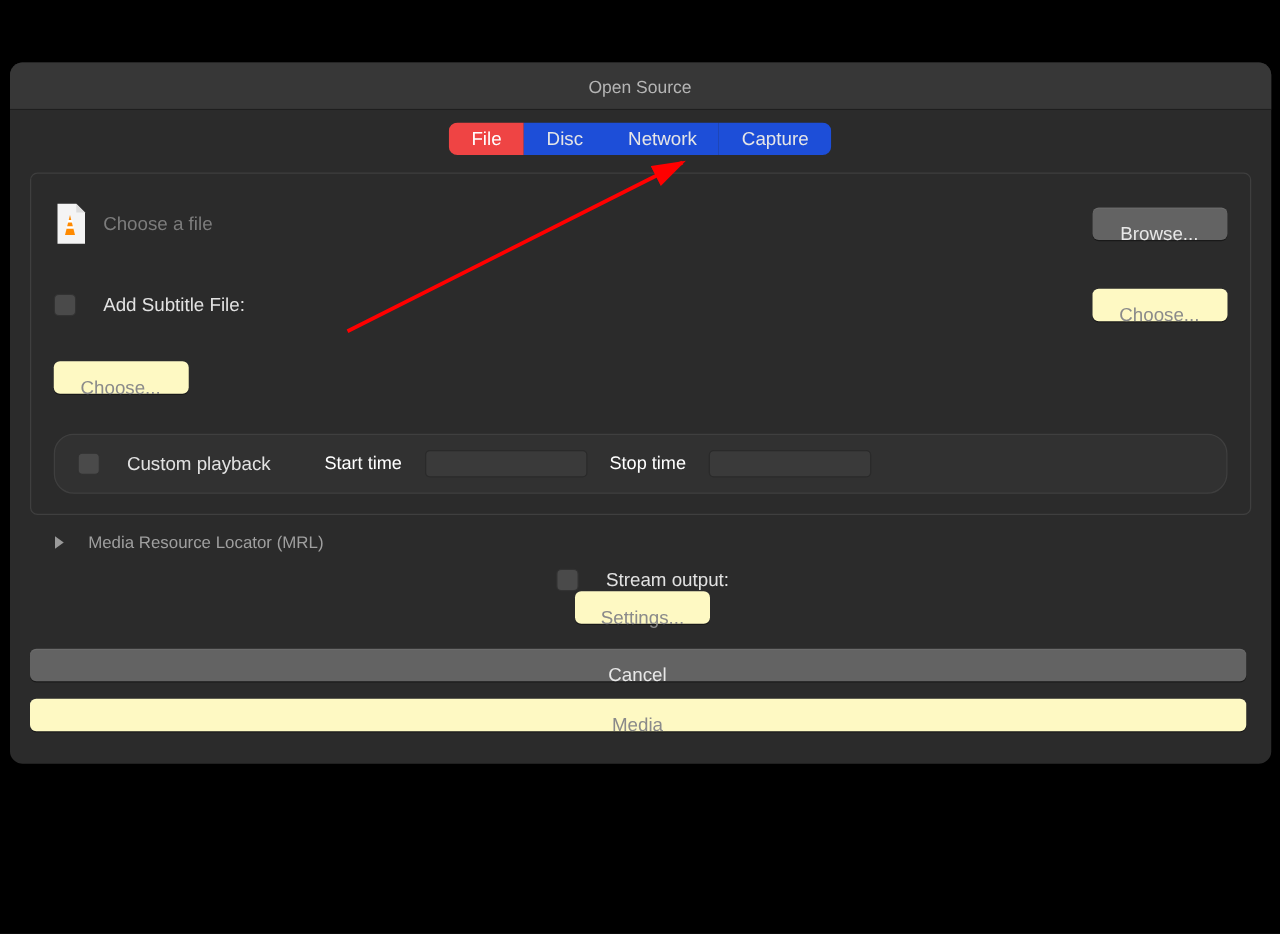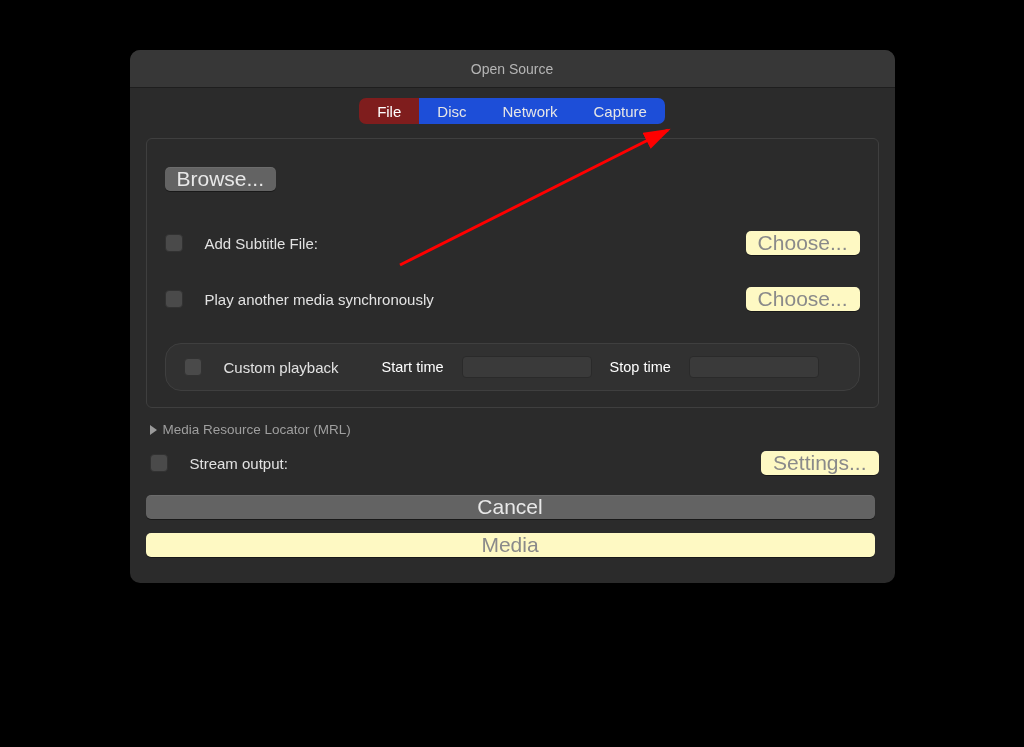--- a/index.html
+++ b/index.html
@@ -11,21 +11,21 @@
     body {
       background: #000;
       width: 1024px;
       height: 747px;
       display: flex;
       align-items: flex-start;
       justify-content: center;
       padding-top: 50px;
     }
     .window {
-      width: 765px;
+      width: 1009px;
       background: #2b2b2b;
       border-radius: 10px;
       box-shadow: 0 20px 50px rgba(0,0,0,0.6);
       position: relative;
       overflow: visible;
     }
     .titlebar {
       height: 38px;
       display: flex;
       align-items: center;
@@ -56,21 +56,21 @@
       align-items: center;
       justify-content: center;
       padding: 0 18px;
       font-size: 15px;
       color: #e6e6e6;
       background: #1d4ed8;
       cursor: pointer;
       border: none;
     }
     .tab.active {
-      background: #7f1d1d;
+      background: #ef4444;
       color: #fff;
     }
     .panel {
       border: 1px solid #3f3f3f;
       border-radius: 6px;
       background: #2b2b2b;
       padding: 18px 18px 16px 18px;
     }
     .file-row {
       display: flex;
@@ -92,26 +92,26 @@
       justify-content: center;
     }
     .file-icon svg { display:block; }
     .choose-text {
       color: #7c7c7c;
       font-size: 15px;
     }
     .btn {
       background: #636363;
       color: #e8e8e8;
-      font-size: 21px;
+      font-size: 15px;
       border: none;
       border-radius: 5px;
       height: 24px;
       min-width: 108px;
-      padding: 0 12px;
+      padding: 13px 12px;
       cursor: pointer;
       box-shadow: inset 0 1px 0 rgba(255,255,255,0.06), 0 1px 0 rgba(0,0,0,0.4);
     }
     .btn.disabled {
       color: #8a8a8a;
       background: #fef9c3;
       cursor: default;
     }
     .check-row {
       display: flex;
@@ -156,39 +156,40 @@
     .time-input {
       height: 22px;
       width: 130px;
       background: #3a3a3a;
       border: 1px solid #2a2a2a;
       border-radius: 4px;
     }
     .mrl-row {
       display: flex;
       align-items: center;
-      gap: 6px;
-      margin: 14px 0 14px 4px;
+      gap: 20px;
+      margin: 14px 0 14px 20px;
       cursor: pointer;
     }
     .triangle {
       width: 0; height: 0;
       border-top: 5px solid transparent;
       border-bottom: 5px solid transparent;
       border-left: 7px solid #9a9a9a;
     }
     .mrl-label {
       color: #9f9f9f;
       font-size: 13.5px;
     }
     .stream-row {
       display: flex;
       align-items: center;
       justify-content: space-between;
       margin: 12px 0 20px 4px;
+      flex-direction: column;
     }
     .footer {
       display: flex;
       justify-content: flex-end;
       gap: 14px;
       padding: 0 4px 6px 0;
       flex-direction: column;
     }
     .footer .btn { min-width: 88px; }
     
@@ -214,36 +215,44 @@
         <button class="tab active">File</button>
         <button class="tab">Disc</button>
         <button class="tab">Network</button>
         <button class="tab">Capture</button>
       </div>
     </div>
 
     <div class="panel">
 
       <div class="file-row">
+        <div class="file-left">
+          <span class="file-icon">
+            <svg width="26" height="34" viewBox="0 0 26 34">
+              <path d="M3 1 H18 L25 8 V33 H3 Z" fill="#f4f4f4"></path>
+              <path d="M18 1 L25 8 H18 Z" fill="#dcdcdc"></path>
+              <path d="M13 10 L17 26 H9 Z" fill="#ff8a00"></path>
+              <rect x="11" y="14" width="4" height="2" fill="#ffffff"></rect>
+              <rect x="10" y="19" width="6" height="2" fill="#ffffff"></rect>
+            </svg>
+          </span>
+          <span class="choose-text">Choose a file</span>
+        </div>
         <button class="btn">Browse...</button>
       </div>
 
       <div class="check-row">
         <div class="check-left">
           <div class="checkbox"></div>
           <span class="check-label">Add Subtitle File:</span>
         </div>
         <button class="btn disabled">Choose...</button>
       </div>
 
       <div class="check-row">
-        <div class="check-left">
-          <div class="checkbox"></div>
-          <span class="check-label">Play another media synchronously</span>
-        </div>
         <button class="btn disabled">Choose...</button>
       </div>
 
       <div class="subpanel">
         <div class="check-left">
           <div class="checkbox"></div>
           <span class="check-label">Custom playback</span>
         </div>
         <span class="time-label">Start time</span>
         <div class="time-input"></div>

